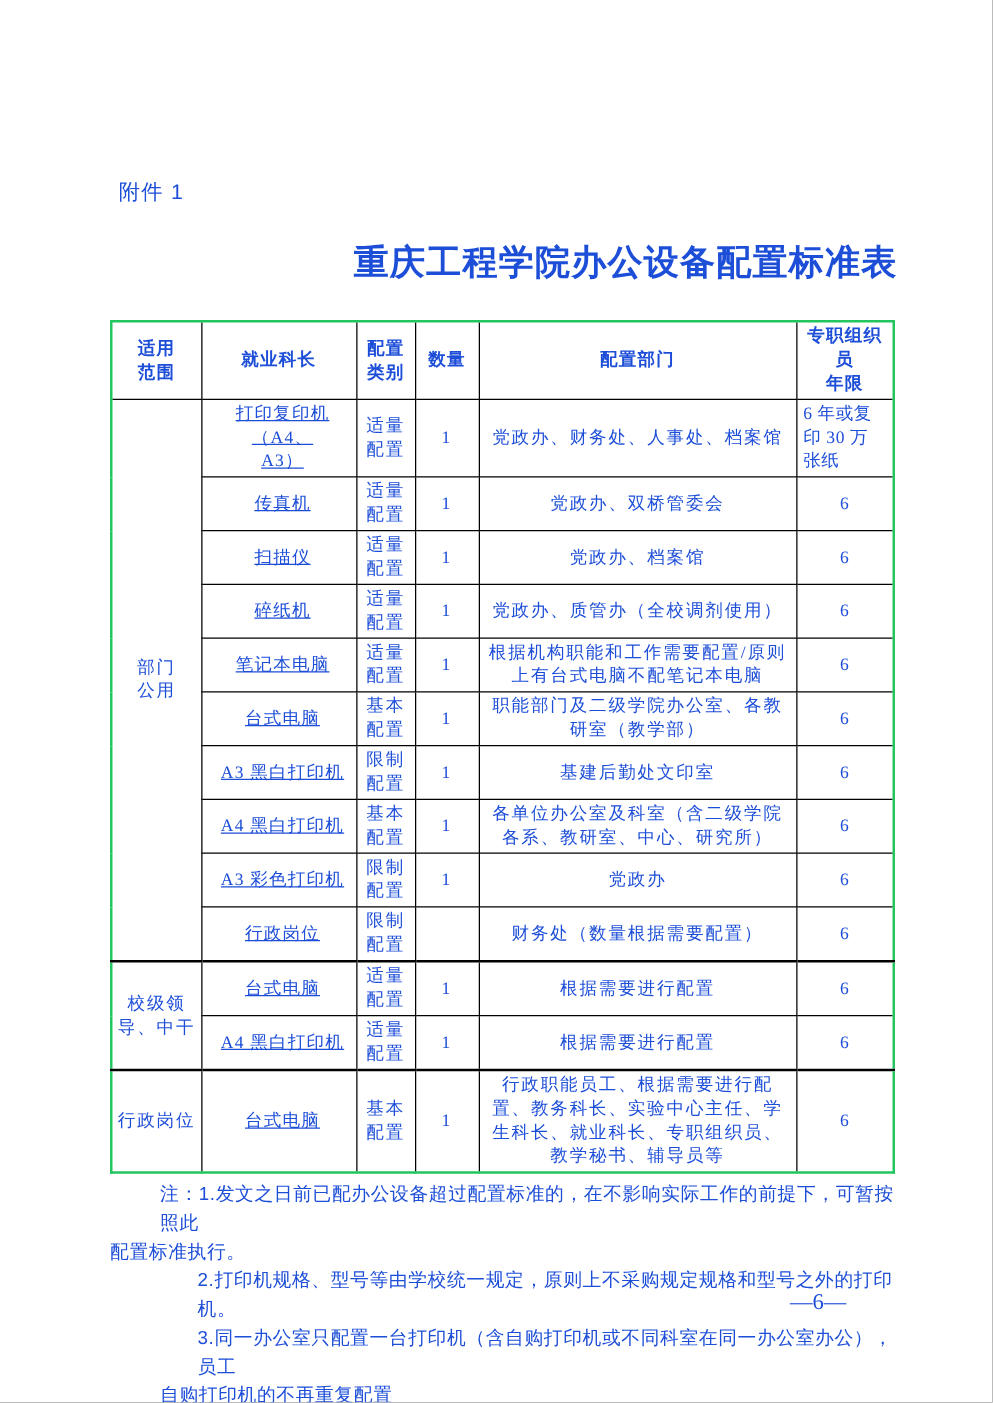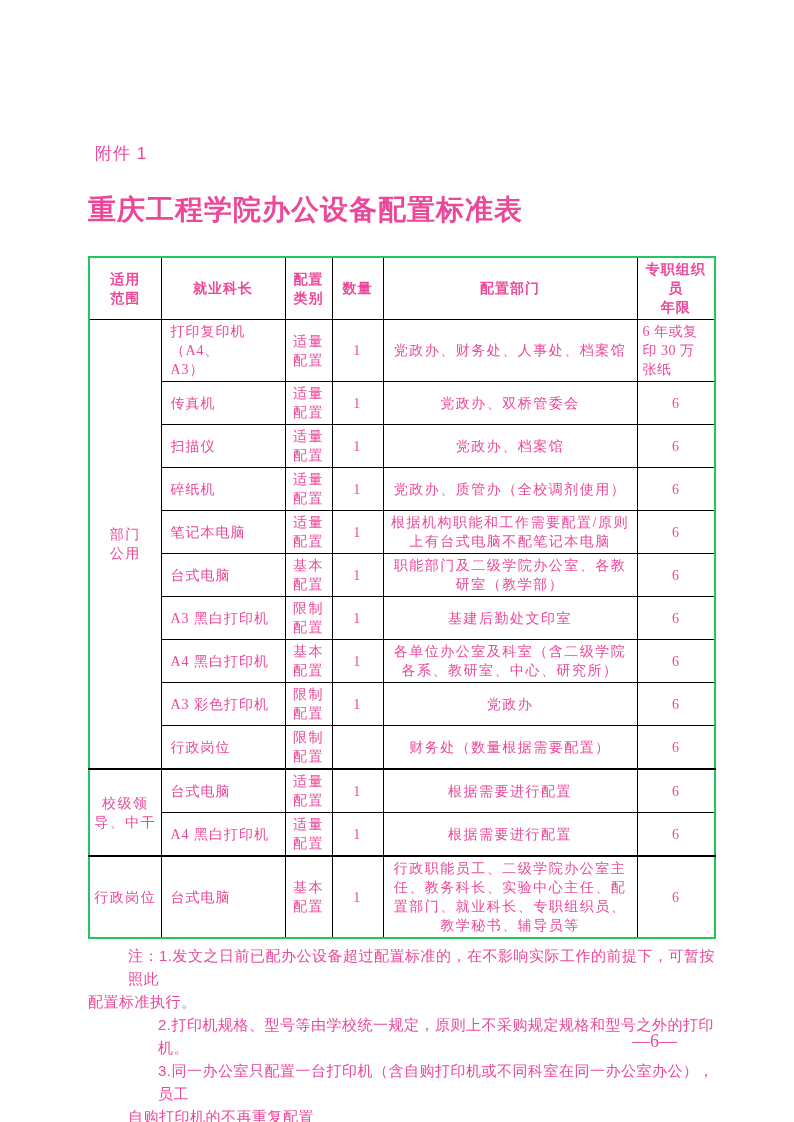--- a/index.html
+++ b/index.html
@@ -3,36 +3,36 @@
 <meta charset="utf-8">
 <style>
   html, body { margin: 0; padding: 0; background: #888; }
   .page {
     position: relative;
     width: 794px; height: 1122px;
     background: #ffffff;
     margin: 0 auto;
     overflow: hidden;
     font-family: "Liberation Serif", "DejaVu Serif", serif;
-    color: #ec4899;
+    color: #1d4ed8;
   }
   .content {
     position: absolute;
     left: 88px; top: 142px;
     width: 630px;
   }
   .attachment-label {
     font-family: "Liberation Sans", "DejaVu Sans", sans-serif;
     font-size: 17px;
     padding-left: 7px;
     letter-spacing: 1px;
   }
   .doc-title {
     margin-top: 26px;
-    text-align: left;
+    text-align: right;
     font-size: 28px;
     font-weight: bold;
     letter-spacing: 1px;
     white-space: nowrap;
   }
   table.std-table {
     margin-top: 27px;
     border-collapse: collapse;
     border: 2px solid #22c55e;
     table-layout: fixed;
@@ -47,21 +47,21 @@
     text-align: center;
     vertical-align: middle;
     white-space: pre-line;
     overflow: hidden;
   }
   .std-table th {
     font-weight: bold;
     letter-spacing: 1px;
     height: 34px;
   }
-  .std-table td.cell-name { text-align: left; padding-left: 9px; letter-spacing: 1px; }
+  .std-table td.cell-name { text-align: center; padding-left: 9px; letter-spacing: 1px; text-decoration: underline; }
   .std-table td.cell-years { letter-spacing: 0.5px; }
   .std-table tr.r-tall  td { height: 51px; }
   .std-table tr.r-std   td { height: 36px; }
   .std-table tr.r-big   td { height: 74px; }
   .std-table tr.group-start td { border-top: 2px solid #000; }
   .cell-years-first { text-align: left !important; padding-left: 5px !important; }
   .notes {
     margin-top: 5px;
     font-family: Liberation Sans, sans-serif;
     font-size: 15px;
@@ -216,21 +216,21 @@
           <td>根据需要进行配置</td>
           <td class="cell-years">6</td>
         </tr>
 
         <tr class="r-big group-start">
           <td>行政岗位</td>
           <td class="cell-name">台式电脑</td>
           <td>基本
 配置</td>
           <td>1</td>
-          <td>行政职能员工、二级学院办公室主任、教务科长、实验中心主任、配置部门、就业科长、专职组织员、教学秘书、辅导员等</td>
+          <td>行政职能员工、根据需要进行配置、教务科长、实验中心主任、学生科长、就业科长、专职组织员、教学秘书、辅导员等</td>
           <td class="cell-years">6</td>
         </tr>
       </tbody>
     </table>
 
     <div class="notes">
       <div class="note-line ind-1">注：1.发文之日前已配办公设备超过配置标准的，在不影响实际工作的前提下，可暂按照此</div>
       <div class="note-line ind-0">配置标准执行。</div>
       <div class="note-line ind-2">2.打印机规格、型号等由学校统一规定，原则上不采购规定规格和型号之外的打印机。</div>
       <div class="note-line ind-2">3.同一办公室只配置一台打印机（含自购打印机或不同科室在同一办公室办公），员工</div>

